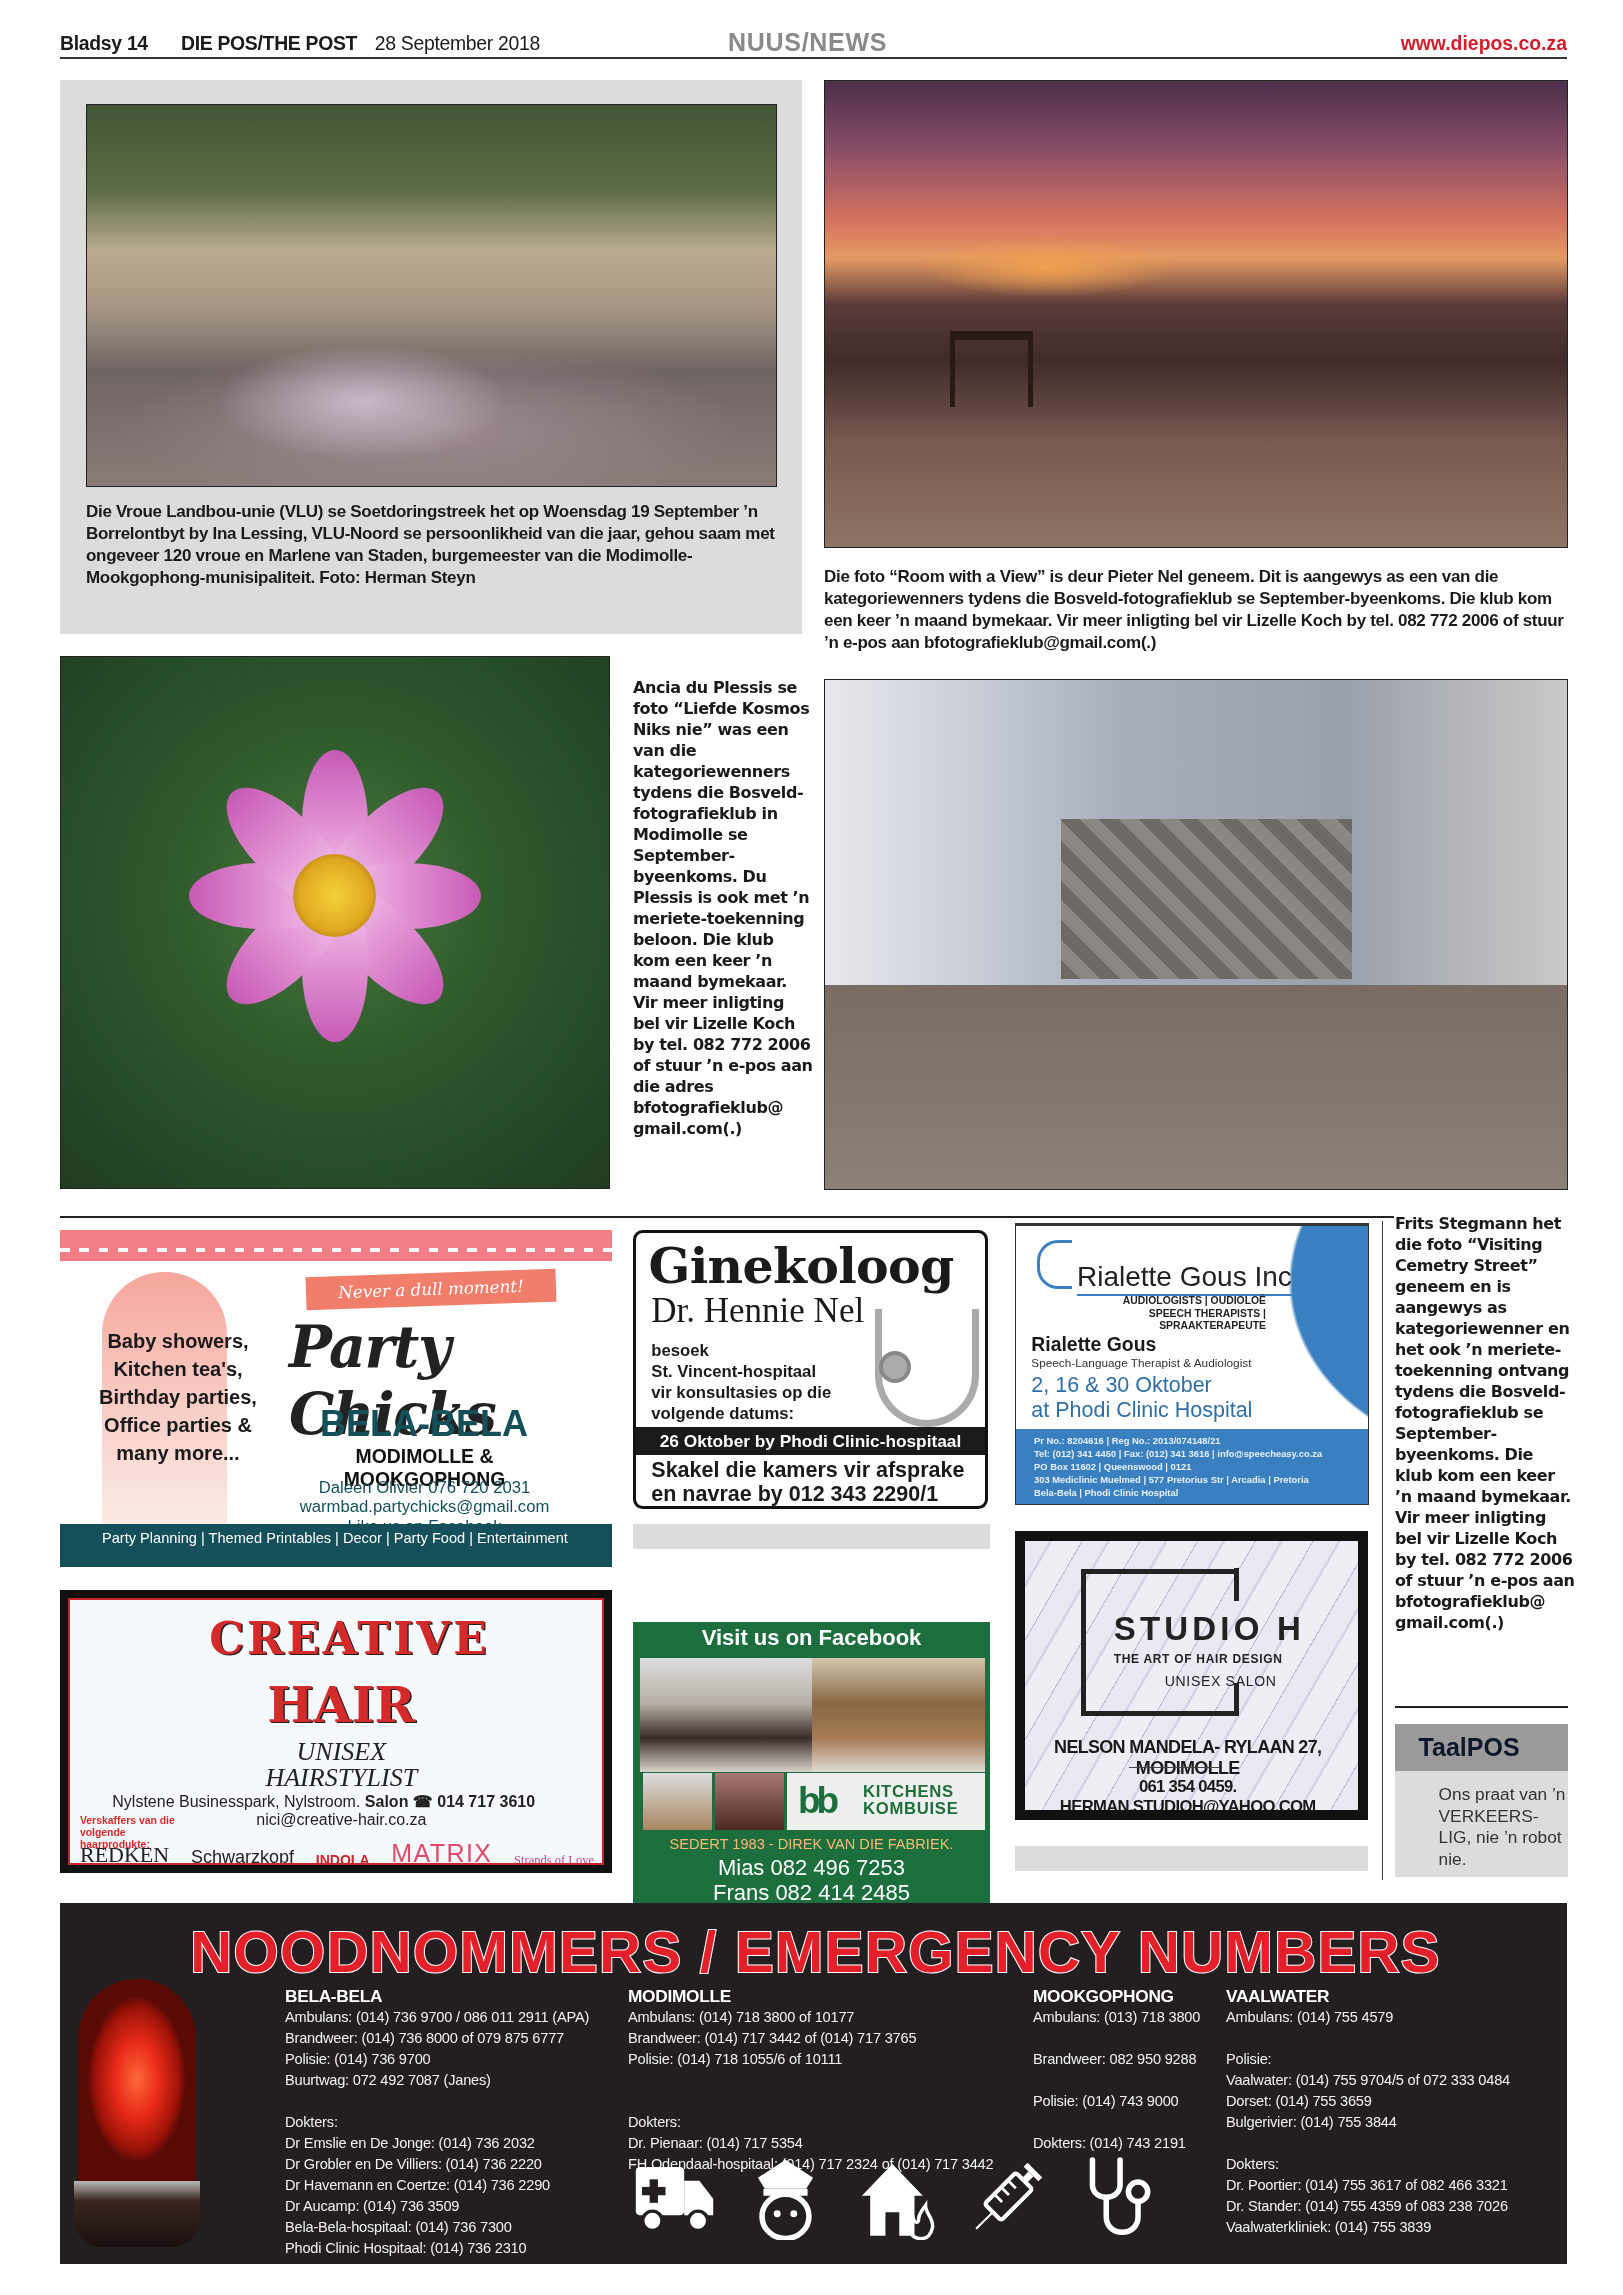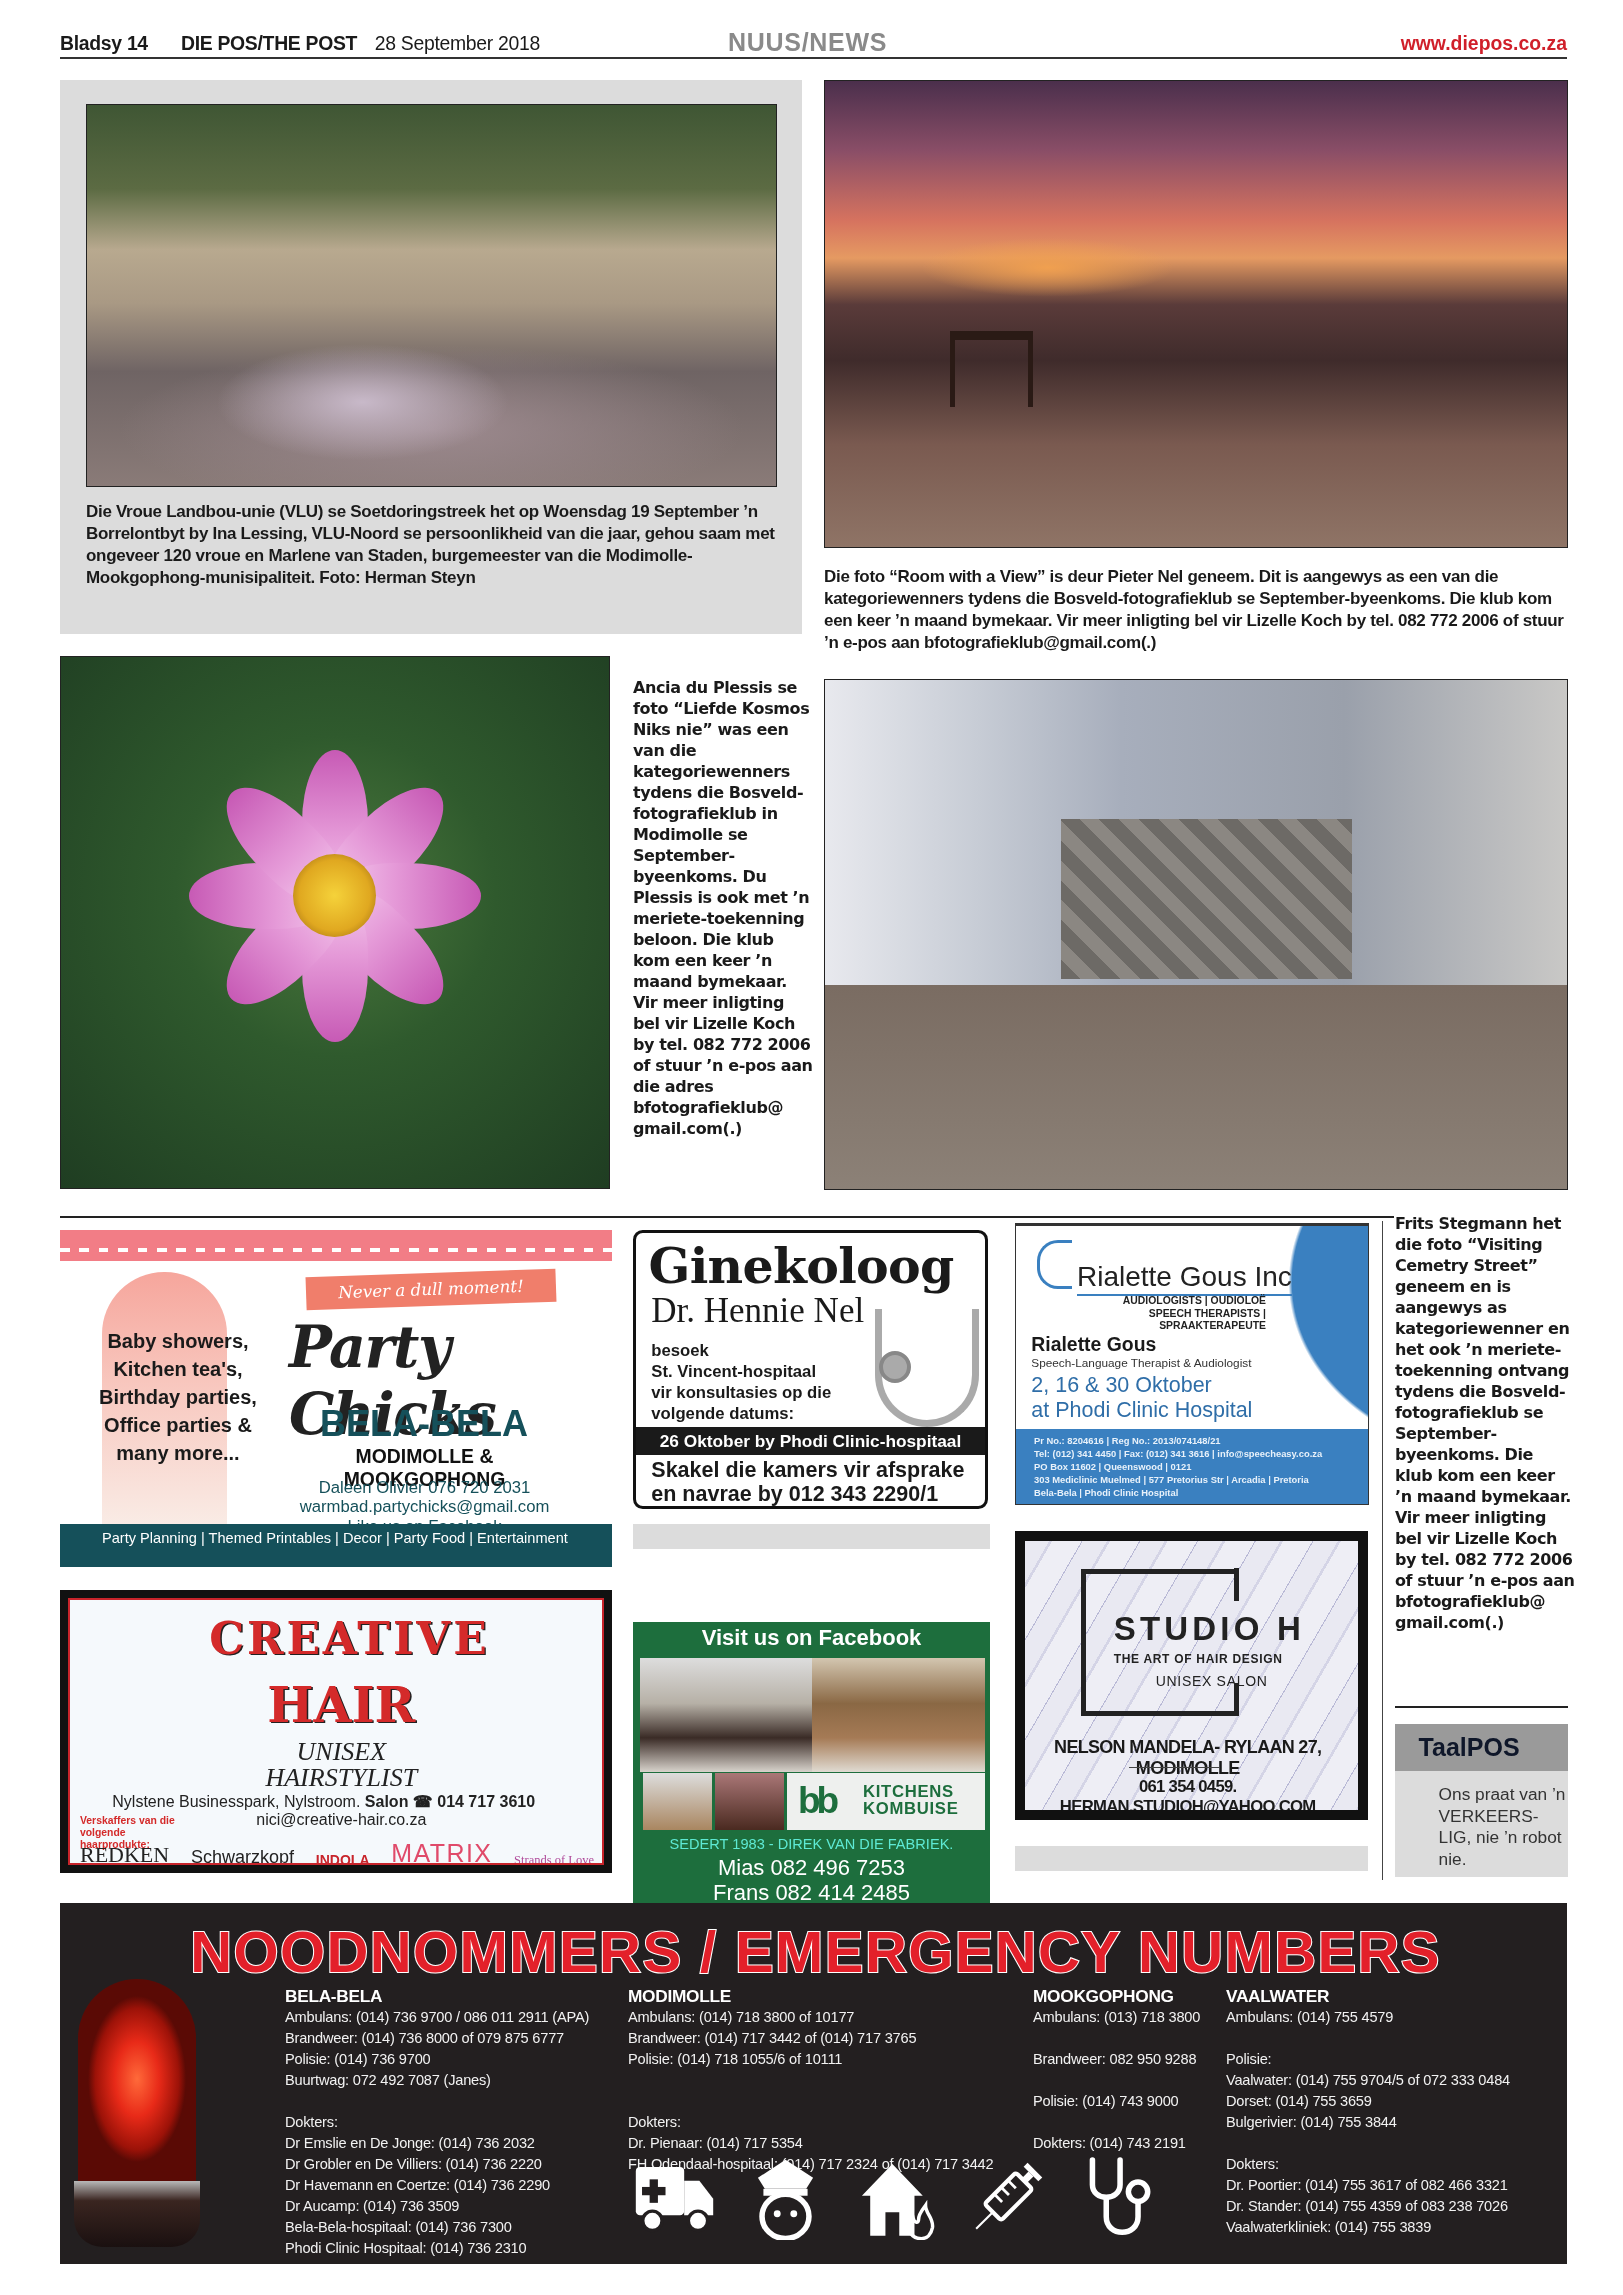--- a/index.html
+++ b/index.html
@@ -110,33 +110,33 @@
   
   .kitch { left: 633px; top: 1590px; width: 357px; height: 283px; background: #1d6e3d; overflow: hidden; margin-top: 32px; }
   .kitch-title { position: absolute; left: 0; top: 2.8px; width: 100%; text-align: center; color: #fff; font-weight: bold; font-size: 22px; }
   .kitch-img1 { position: absolute; left: 7px; top: 36px; width: 172px; height: 114px; background: linear-gradient(180deg, #ddd 0%, #b6b0a6 40%, #3a2b26 70%, #d8d3cc 100%); }
   .kitch-img2 { position: absolute; left: 179px; top: 36px; width: 173px; height: 114px; background: linear-gradient(180deg, #d3c6b0 0%, #8a6844 40%, #a57a55 70%, #e0dbd2 100%); }
   .kitch-img3 { position: absolute; left: 9.7px; top: 151px; width: 69px; height: 57px; background: linear-gradient(180deg, #ddd 0%, #a98660 100%); }
   .kitch-img4 { position: absolute; left: 82px; top: 151px; width: 69px; height: 57px; background: linear-gradient(180deg, #a77 0%, #4a2a20 100%); }
   .kitch-logo { position: absolute; left: 154px; top: 151px; width: 198px; height: 57px; background: #eef0ee; }
   .kitch-logo-mark { position: absolute; left: 11px; top: 8.3px; font-size: 37px; font-weight: bold; color: #1d6e3d; letter-spacing: -4.2px; line-height: 40px; }
   .kitch-logo-text { position: absolute; left: 76px; top: 11px; font-size: 16.7px; font-weight: bold; color: #1d6e3d; line-height: 16.7px; letter-spacing: 0.7px; }
-  .kitch-since { position: absolute; left: 0; top: 214px; width: 100%; text-align: center; color: #5eead4; font-size: 14.6px; }
+  .kitch-since { position: absolute; left: 0; top: 214px; width: 100%; text-align: center; color: #fdba74; font-size: 14.6px; }
   .kitch-phone { position: absolute; left: 0; top: 233px; width: 100%; text-align: center; color: #fff; font-size: 22px; line-height: 25px; }
 
   
   .studio { left: 1015px; top: 1531px; width: 353px; height: 289px; background: #111; padding: 9.7px; }
   .studio-in { position: relative; width: 100%; height: 100%; overflow: hidden;
     background: repeating-linear-gradient(120deg, #e9e9f2 0 21px, #d4d4e6 21px 23.6px, #eeeef5 23.6px 49px, #b9b9d6 49px 50px); }
   .studio-frame { position: absolute; left: 56px; top: 28px; width: 153px; height: 147px; border: 5.6px solid #222; border-right: none; }
   .studio-frame::after { content: ""; position: absolute; right: -5.6px; top: -5.6px; width: 5.6px; height: 33px; background: #222; }
   .studio-frame::before { content: ""; position: absolute; right: -5.6px; bottom: -5.6px; width: 5.6px; height: 33px; background: #222; }
   .studio-name { position: absolute; left: 89px; top: 69px; font-size: 33px; font-weight: bold; letter-spacing: 4.2px; color: #222; }
   .studio-tag { position: absolute; left: 89px; top: 111px; font-size: 12px; font-weight: bold; color: #222; letter-spacing: 0.7px; }
-  .studio-salon { position: absolute; left: 83px; top: 132px; font-size: 14px; color: #222; letter-spacing: 0.7px; padding-left: 48px; }
+  .studio-salon { position: absolute; left: 92px; top: 132px; font-size: 14px; color: #222; letter-spacing: 0.7px; padding-left: 48px; }
   .studio-addr { position: absolute; left: 7px; top: 196px; width: 312px; text-align: center; font-size: 18px; font-weight: bold; color: #1a1a1a; letter-spacing: -0.7px; }
   .studio-div { position: absolute; left: 104px; top: 226px; width: 90px; height: 0.7px; background: #444; }
   .studio-contact { position: absolute; left: 7px; top: 236px; width: 312px; text-align: center; font-size: 16.7px; font-weight: bold; color: #1a1a1a; letter-spacing: -0.7px; }
 
   .grey-strip { background: #dcdcdc; }
   .gs1 { left: 1015px; top: 1846px; width: 353px; height: 25px; }
   .gs2 { left: 633px; top: 1524px; width: 357px; height: 25px; }
 
   .rule2 { left: 1395px; top: 1706px; width: 173px; height: 2.1px; background: #222; }
   .taal { left: 1395px; top: 1724px; width: 173px; height: 153px; background: #dcdcdc; }

